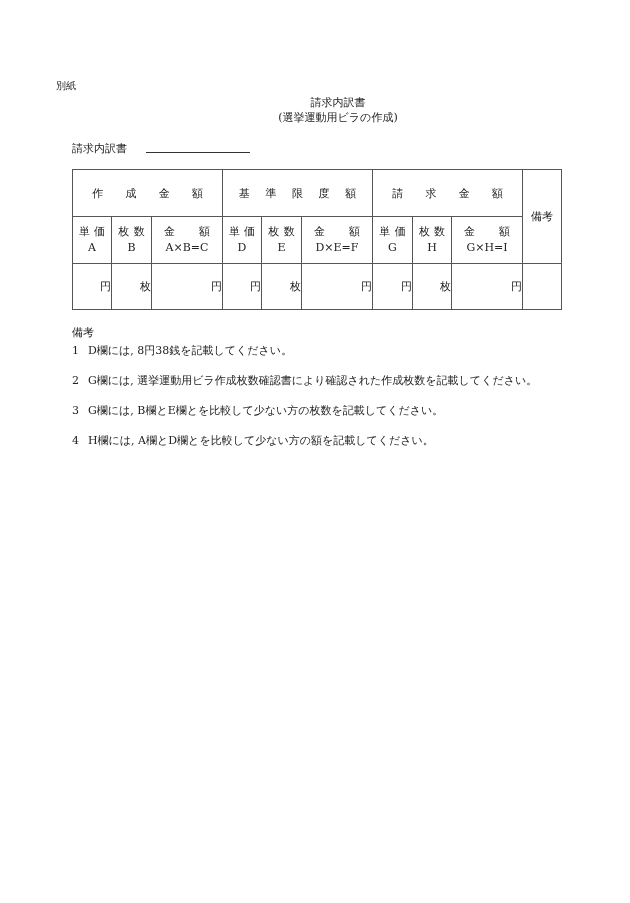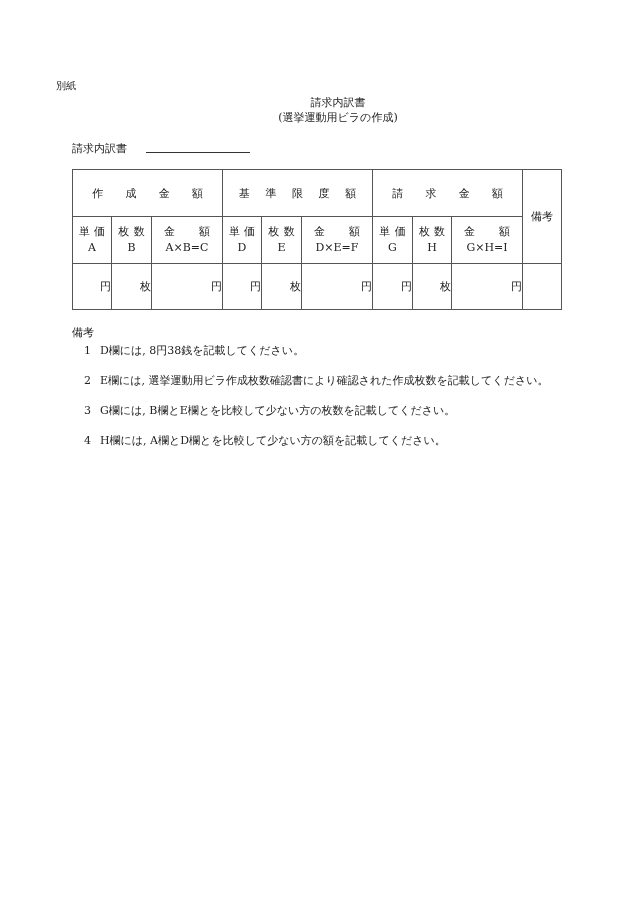--- a/index.html
+++ b/index.html
@@ -14,21 +14,21 @@
   table.grid { position:absolute; left:72px; top:169px; border-collapse:collapse; table-layout:fixed; }
   table.grid td { border:1px solid #555; padding:0; font-size:11px; vertical-align:middle; }
   .hdr1 td { height:46px; }
   .hdr2 td { height:46px; }
   .row3 td { height:45px; vertical-align:top; text-align:right; padding-top:6px; padding-right:4px; }
   .spread { display:flex; justify-content:space-around; padding:0 8px; }
   .sub { text-align:center; line-height:16px; }
   .sub .lbl { display:flex; justify-content:space-around; padding:0 4px; }
   .sub .lblwide { display:flex; justify-content:space-between; padding:0 12px; }
   .notes-title { left:72px; top:325px; font-size:11px; }
-  .note { left:84px; font-size:11px; }
+  .note { left:72px; font-size:11px; }
   .note .num { display:inline-block; width:16px; }
 </style>
 </head>
 <body>
 
 <div class="abs" id="label-top">別紙</div>
 <div class="abs" id="title">請求内訳書</div>
 <div class="abs" id="subtitle">(選挙運動用ビラの作成)</div>
 <div class="abs" id="cand">請求内訳書</div>
 <div class="abs" id="cand-line"></div>
@@ -150,15 +150,15 @@
     <td>円</td>
     <td>枚</td>
     <td>円</td>
     <td></td>
   </tr>
 </tbody>
   </table>
 
 <div class="abs notes-title">備考</div>
 <div class="abs note" style="top:343px"><span class="num">1</span><span>D欄には, 8円38銭を記載してください。</span></div>
-<div class="abs note" style="top:373px"><span class="num">2</span><span>E欄には, 選挙運動用ビラ作成枚数確認書により確認された作成枚数を記載してください。</span></div>
+<div class="abs note" style="top:373px"><span class="num">2</span><span>G欄には, 選挙運動用ビラ作成枚数確認書により確認された作成枚数を記載してください。</span></div>
 <div class="abs note" style="top:403px"><span class="num">3</span><span>G欄には, B欄とE欄とを比較して少ない方の枚数を記載してください。</span></div>
 <div class="abs note" style="top:433px"><span class="num">4</span><span>H欄には, A欄とD欄とを比較して少ない方の額を記載してください。</span></div>
 
 </body></html>

